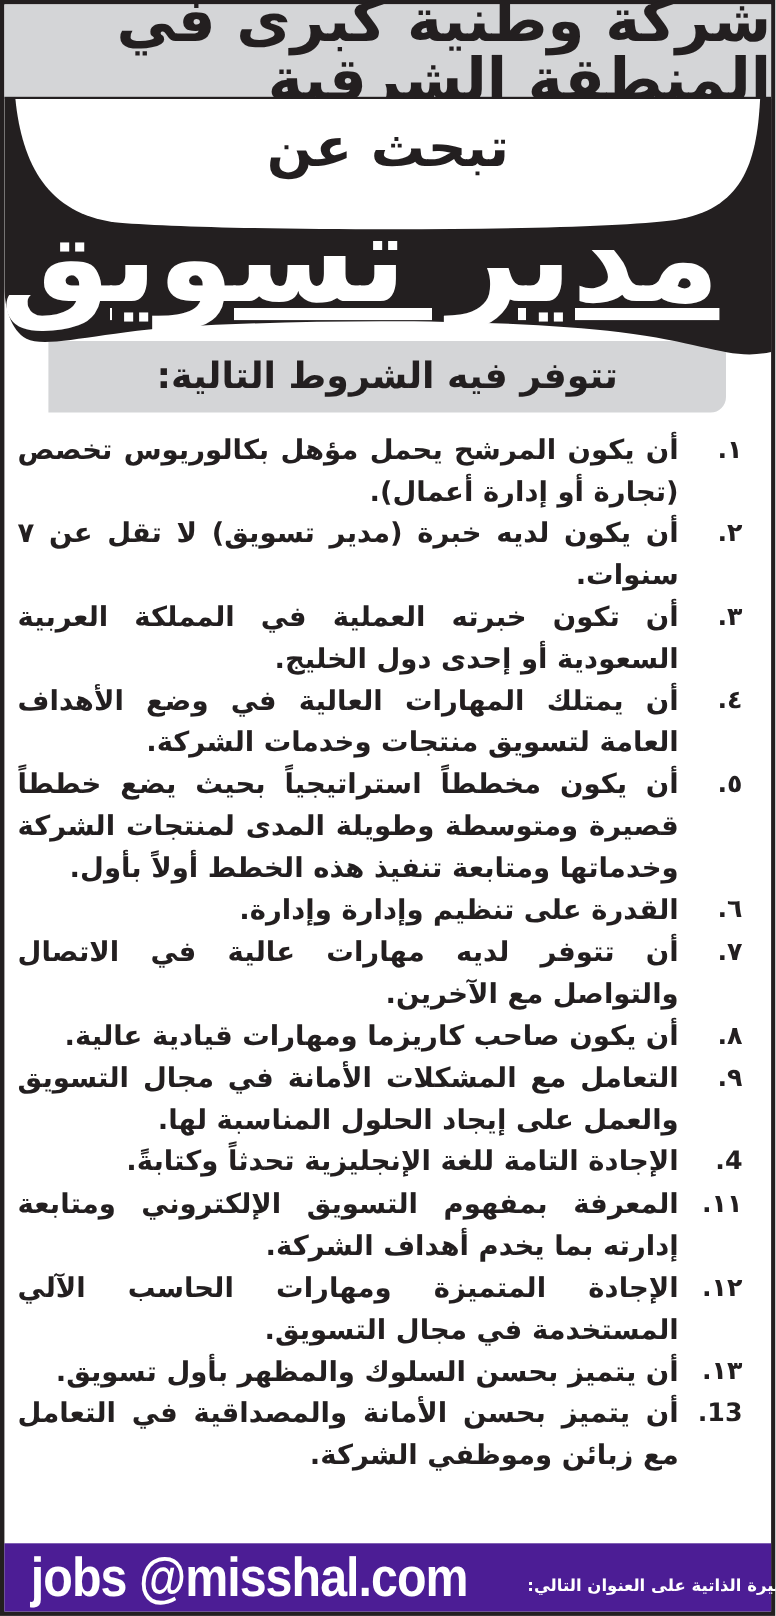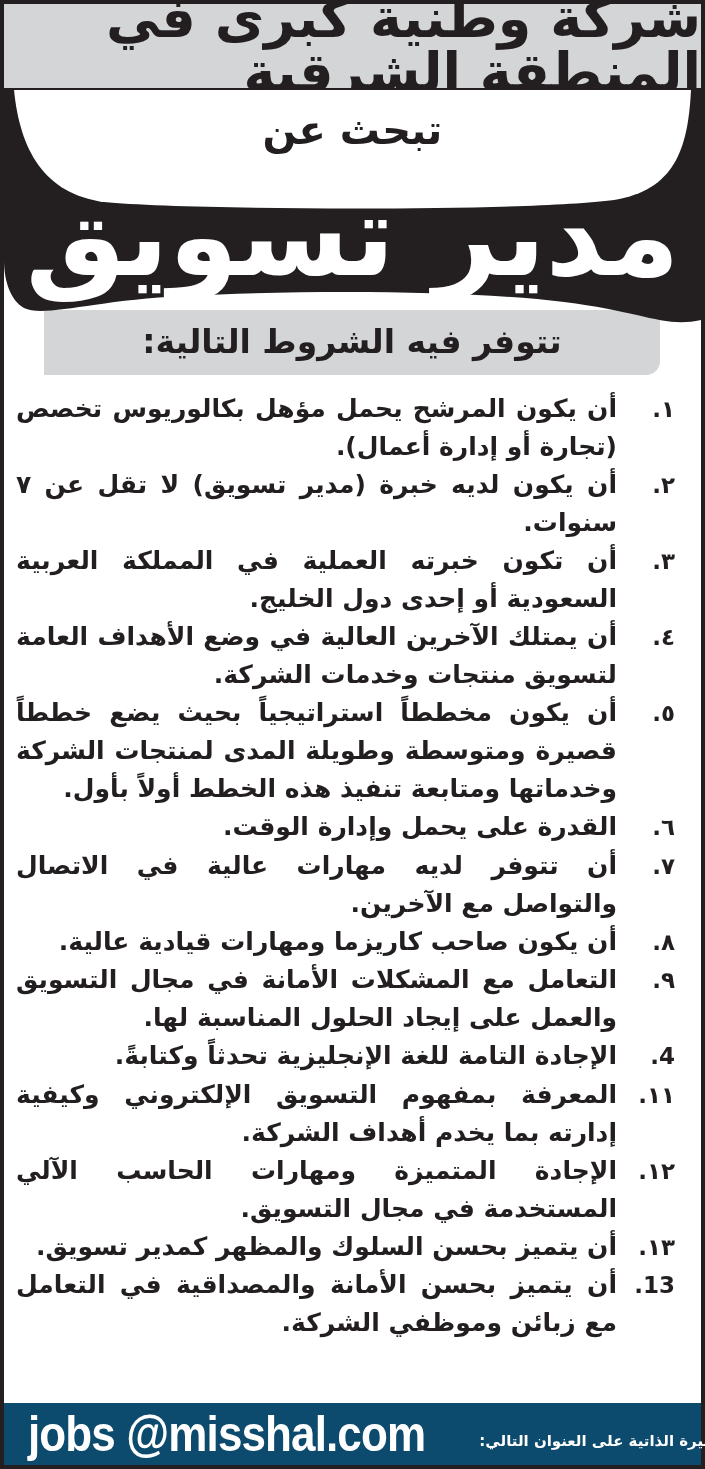--- a/index.html
+++ b/index.html
@@ -8,32 +8,32 @@
   .frame { position: absolute; left: 0; top: 0; width: 705px; height: 1469px;
            box-sizing: border-box; border: 4px solid #231f20; border-top-width: 4px; }
   .title-bar { position: absolute; left: 4px; right: 4px; top: 4px; height: 84px;
                background: #d4d5d7; border-bottom: 2px solid #231f20;
                display: flex; align-items: center; justify-content: center; direction: rtl; }
   .title-bar span { font-family: "DejaVu Sans", sans-serif; font-weight: bold; font-size: 54px;
                     letter-spacing: 0; color: #231f20; line-height: 1; }
   .banner { position: absolute; left: 4px; right: 4px; top: 90px; height: 250px; }
   .banner svg { position: absolute; left: 0; top: 0; width: 697px; height: 250px; }
   .seeking { position: absolute; left: 0; right: 0; top: 110px; text-align: center; direction: rtl;
-             font-weight: bold; font-size: 40px; color: #231f20; line-height: 1; }
-  .job-title { position: absolute; left: 0; right: 0; top: 180px; text-align: center; direction: rtl;
-               font-weight: bold; font-size: 112px; color: #ffffff; line-height: 1; letter-spacing: 6px; }
+             font-weight: bold; font-size: 49px; color: #231f20; line-height: 1; }
+  .job-title { position: absolute; left: 0; right: 0; top: 180px; text-align: left; direction: rtl;
+               font-weight: bold; font-size: 112px; color: #ffffff; line-height: 1; letter-spacing: 6px; text-decoration: underline; }
   .conditions-bar { position: absolute; left: 44px; width: 616px; top: 310px; height: 65px;
                     background: #d4d5d7; border-radius: 0 0 14px 0; z-index: 0; }
   .conditions-text { position: absolute; left: 44px; width: 616px; top: 325px; text-align: center;
                      direction: rtl; font-weight: bold; font-size: 33px; color: #231f20; line-height: 1; z-index: 2; }
   .list { position: absolute; right: 30px; left: 16px; top: 390px; direction: rtl; margin: 0; padding: 0; list-style: none; }
   .item { display: flex; direction: rtl; align-items: flex-start; }
   .num { width: 58px; flex: 0 0 58px; font-weight: bold; font-size: 23px; line-height: 38.5px; text-align: right; }
   .txt { flex: 1; font-weight: bold; font-size: 25px; line-height: 38px; text-align: justify; text-align-last: right; }
-  .footer { position: absolute; left: 4px; right: 4px; bottom: 4px; height: 62px; background: #0c4a6e;
+  .footer { position: absolute; left: 4px; right: 4px; bottom: 4px; height: 62px; background: #4c1d95;
             display: flex; align-items: center; justify-content: space-between; direction: ltr; padding: 0 12px 0 24px; box-sizing: border-box; }
   .email { font-family: "Liberation Sans", sans-serif; font-weight: bold; font-size: 50px; color: #ffffff;
            line-height: 1; letter-spacing: -1px; transform: scaleX(0.88); transform-origin: left center; white-space: nowrap; }
   .send-label { direction: rtl; font-weight: bold; font-size: 15px; color: #ffffff; white-space: nowrap; margin-top: 14px; }
 </style>
 </head>
 <body>
 
 <div class="frame"></div>
 
@@ -64,57 +64,57 @@
   <li class="item">
       <span class="num">٢.</span>
       <span class="txt">أن يكون لديه خبرة (مدير تسويق) لا تقل عن ٧ سنوات.</span>
     </li>
   <li class="item">
       <span class="num">٣.</span>
       <span class="txt">أن تكون خبرته العملية في المملكة العربية السعودية أو إحدى دول الخليج.</span>
     </li>
   <li class="item">
       <span class="num">٤.</span>
-      <span class="txt">أن يمتلك الآخرين العالية في وضع الأهداف العامة لتسويق منتجات وخدمات الشركة.</span>
+      <span class="txt">أن يمتلك المهارات العالية في وضع الأهداف العامة لتسويق منتجات وخدمات الشركة.</span>
     </li>
   <li class="item">
       <span class="num">٥.</span>
       <span class="txt">أن يكون مخططاً استراتيجياً بحيث يضع خططاً قصيرة ومتوسطة وطويلة المدى لمنتجات الشركة وخدماتها ومتابعة تنفيذ هذه الخطط أولاً بأول.</span>
     </li>
   <li class="item">
       <span class="num">٦.</span>
-      <span class="txt">القدرة على يحمل وإدارة الوقت.</span>
+      <span class="txt">القدرة على تنظيم وإدارة وإدارة.</span>
     </li>
   <li class="item">
       <span class="num">٧.</span>
       <span class="txt">أن تتوفر لديه مهارات عالية في الاتصال والتواصل مع الآخرين.</span>
     </li>
   <li class="item">
       <span class="num">٨.</span>
       <span class="txt">أن يكون صاحب كاريزما ومهارات قيادية عالية.</span>
     </li>
   <li class="item">
       <span class="num">٩.</span>
       <span class="txt">التعامل مع المشكلات الأمانة في مجال التسويق والعمل على إيجاد الحلول المناسبة لها.</span>
     </li>
   <li class="item">
       <span class="num">4.</span>
       <span class="txt">الإجادة التامة للغة الإنجليزية تحدثاً وكتابةً.</span>
     </li>
   <li class="item">
       <span class="num">١١.</span>
-      <span class="txt">المعرفة بمفهوم التسويق الإلكتروني وكيفية إدارته بما يخدم أهداف الشركة.</span>
+      <span class="txt">المعرفة بمفهوم التسويق الإلكتروني ومتابعة إدارته بما يخدم أهداف الشركة.</span>
     </li>
   <li class="item">
       <span class="num">١٢.</span>
       <span class="txt">الإجادة المتميزة ومهارات الحاسب الآلي المستخدمة في مجال التسويق.</span>
     </li>
   <li class="item">
       <span class="num">١٣.</span>
-      <span class="txt">أن يتميز بحسن السلوك والمظهر كمدير تسويق.</span>
+      <span class="txt">أن يتميز بحسن السلوك والمظهر بأول تسويق.</span>
     </li>
   <li class="item">
       <span class="num">13.</span>
       <span class="txt">أن يتميز بحسن الأمانة والمصداقية في التعامل مع زبائن وموظفي الشركة.</span>
     </li>
 </ul>
 
 <div class="footer">
   <span class="email">jobs @misshal.com</span>
   <span class="send-label">ترسل السيرة الذاتية على العنوان التالي:</span>

